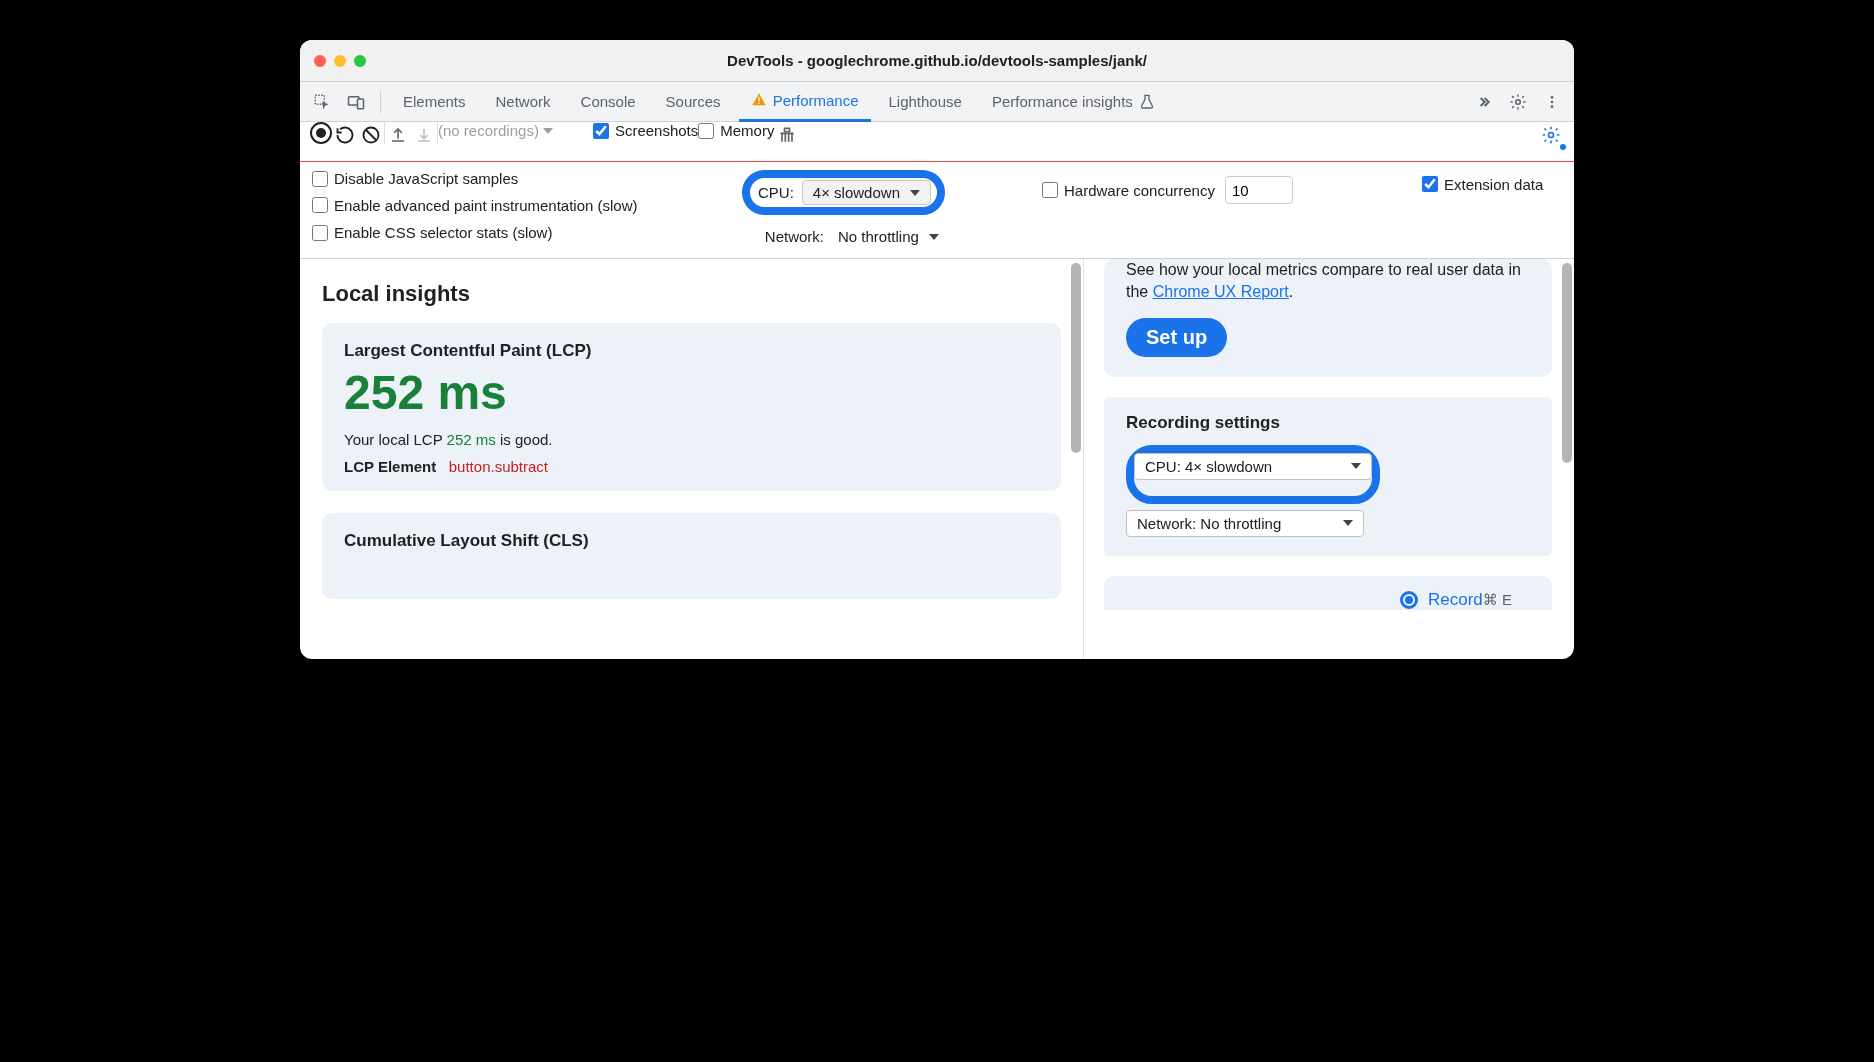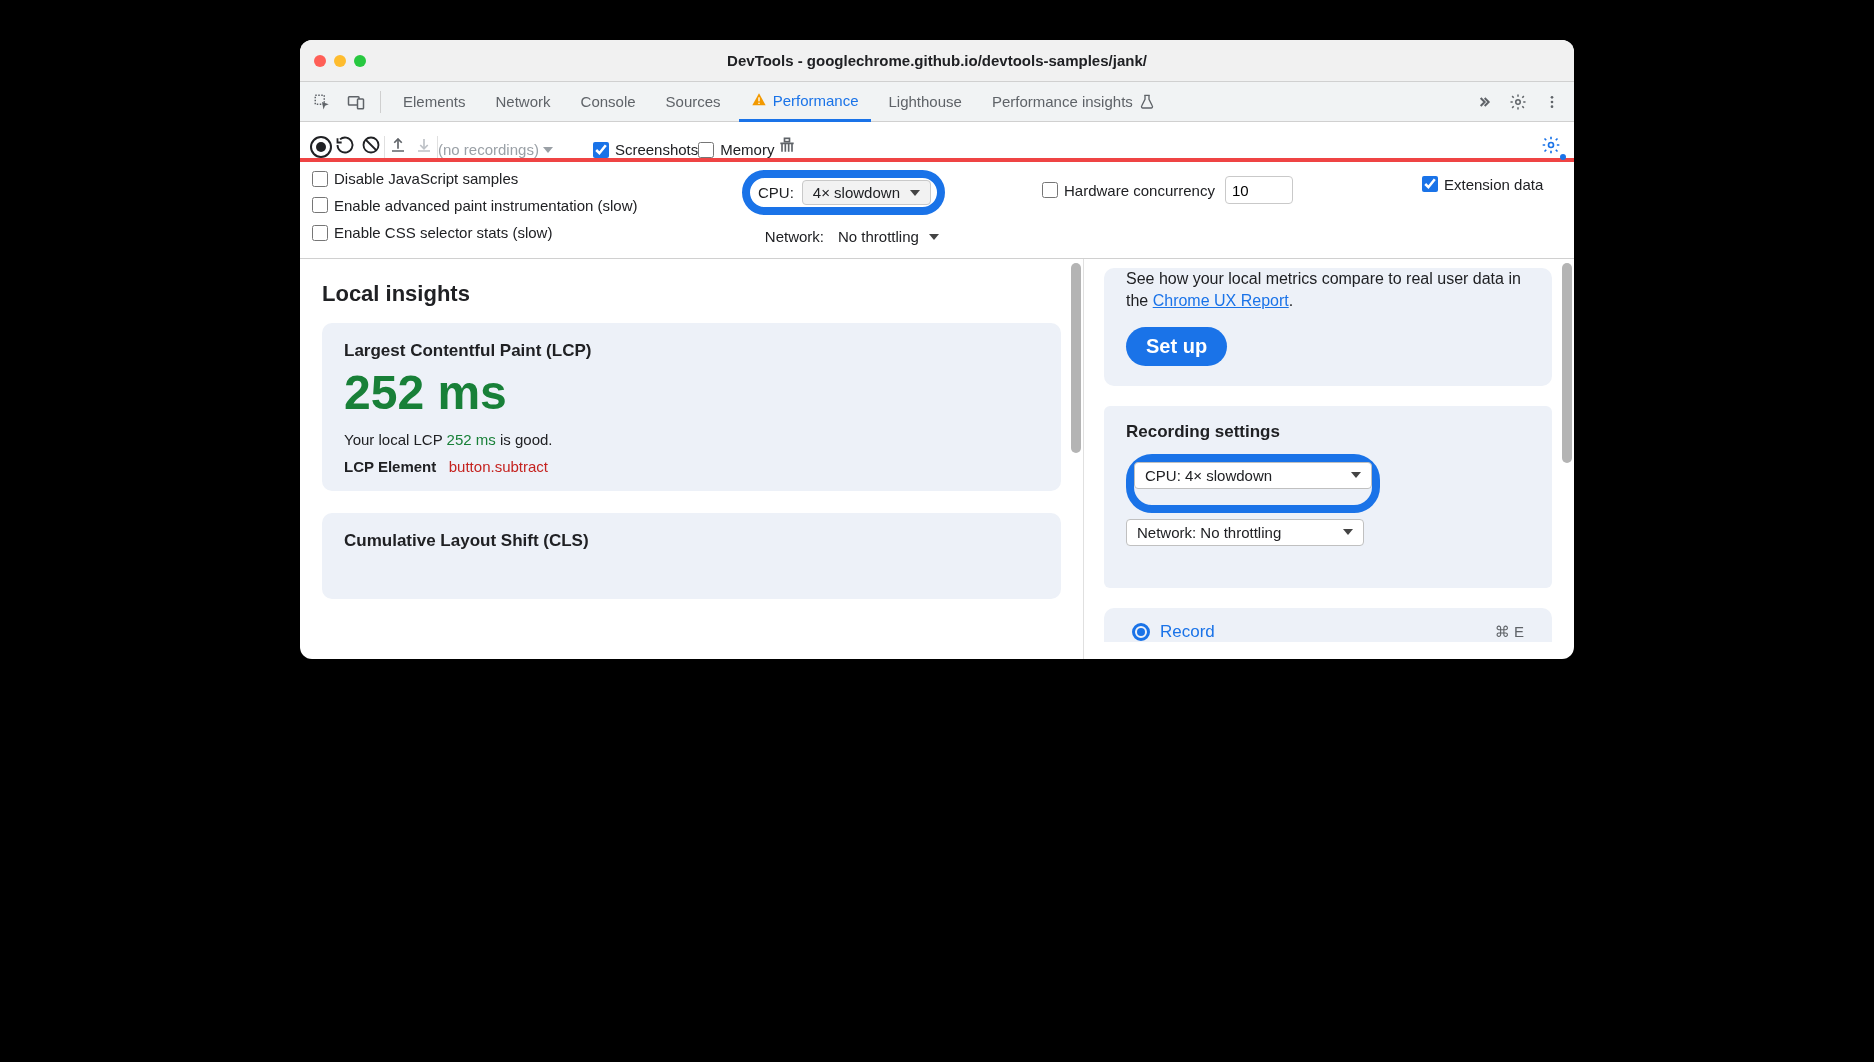--- a/index.html
+++ b/index.html
@@ -52,22 +52,22 @@
     .tabbar .vdiv {
       width: 1px; height: 22px; background: #cfcfcf; margin: 0 4px;
     }
     .tab {
       padding: 0 12px; height: 40px; display: flex; align-items: center;
       color: #5f6368; font-size: 15px; cursor: pointer; gap:6px;
     }
     .tab.active { color: #1a73e8; border-bottom: 3px solid #1a73e8; }
     .tabbar .spacer { flex: 1; }
     .toolbar {
-      height: 40px; border-bottom: 4px solid #ef4444;
-      display:flex; align-items:flex-end; padding: 0 10px; 
+      height: 40px; border-bottom: 1px solid #ef4444;
+      display:flex; align-items:flex-start; padding: 0 10px; 
     }
     .circle-btn {
       width:22px; height:22px; border:2px solid #202124; border-radius:50%;
       display:flex; align-items:center; justify-content:center;
     }
     .circle-btn .inner { width:10px; height:10px; background:#202124; border-radius:50%; }
     .ibtn { width:26px; height:26px; display:flex; align-items:center; justify-content:center; color:#5f6368; cursor:pointer; }
     .ibtn.disabled { color:#bdc1c6; cursor:default; }
     .vsep { width:1px; height:22px; background:#e0e0e0; }
     .no-rec { color:#9aa0a6; font-size:15px; display:flex; align-items:center; gap:4px; }
@@ -117,41 +117,41 @@
     .right {
       width:490px; padding:0 22px 0 20px; overflow:hidden; position:relative;
     }
     .right-scroll {
       position:absolute; right:2px; top:4px; width:10px; height:200px;
       background:#b4b4b4; border-radius:5px;
     }
     .field-card {
       background:#edf1f8; border-radius:10px; padding:0 22px 20px; margin-bottom:20px;
     }
-    .field-card p { font-size:16px; line-height:1.4; margin-bottom:14px;margin-top:9px; }
+    .field-card p { font-size:16px; line-height:1.4; margin-bottom:14px; }
     .link { color:#1a73e8; text-decoration:underline; cursor:pointer; }
     .setup-btn {
       background:#1a73e8; color:#fff; border:none; border-radius:20px;
       padding:8px 20px; font-size:20px; font-weight:600; cursor:pointer;
     }
     .rec-card {
       background:#edf1f8; border-radius:6px; padding:16px 22px 18px; margin-bottom:20px;
     }
     .rec-card h3 { font-size:17px; font-weight:700; margin-bottom:12px; }
     .rec-select {
       display:flex; align-items:center; justify-content:space-between;
       border:1px solid #c0c0c0; border-radius:4px; background:#fff;
-      padding:4px 10px; width:238px; font-size:15px; margin-bottom:24px;
+      padding:4px 10px; width:238px; font-size:15px; margin-bottom:1px;
     }
     .highlight-ring2 {
       border:8px solid #1a73e8; border-radius:26px; display:inline-block; padding:0; margin-bottom:6px;
     }
     .record-row {
-      background:#edf1f8; border-radius:10px 10px 0 0; padding:14px 28px 0;
-      display:flex; align-items:center; justify-content:space-between;
+      background:#edf1f8; border-radius:10px 10px 0 0; padding:14px 40px 0;
+      display:flex; align-items:center; justify-content:flex-end;
     }
     .record-left { display:flex; align-items:center; gap:10px; }
     .rec-circle {
       width:18px; height:18px; border:3px solid #1a73e8; border-radius:50%;
       display:flex; align-items:center; justify-content:center;
     }
     .rec-circle .dot { width:8px; height:8px; background:#1a73e8; border-radius:50%; }
     .record-label { color:#1a73e8; font-size:17px; cursor:pointer; }
     .kbd { color:#5f6368; font-size:15px; }
     .warn-tri { color:#f29900; }

